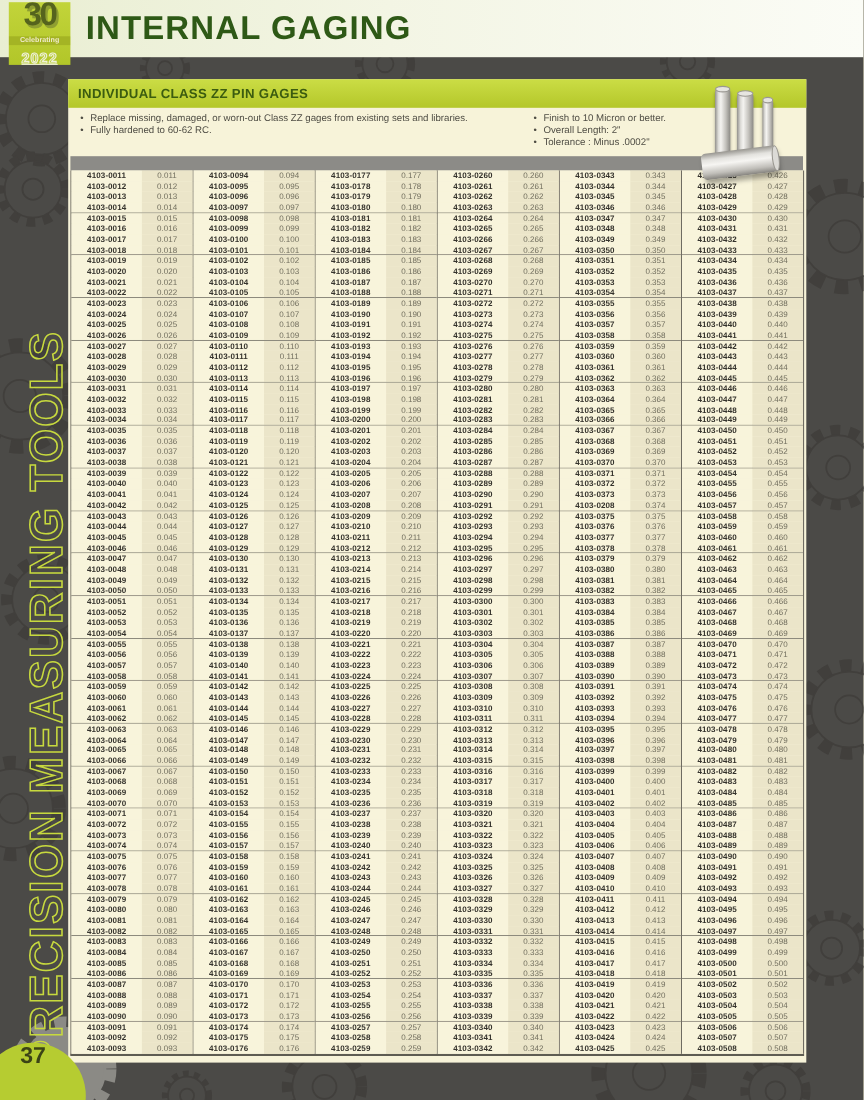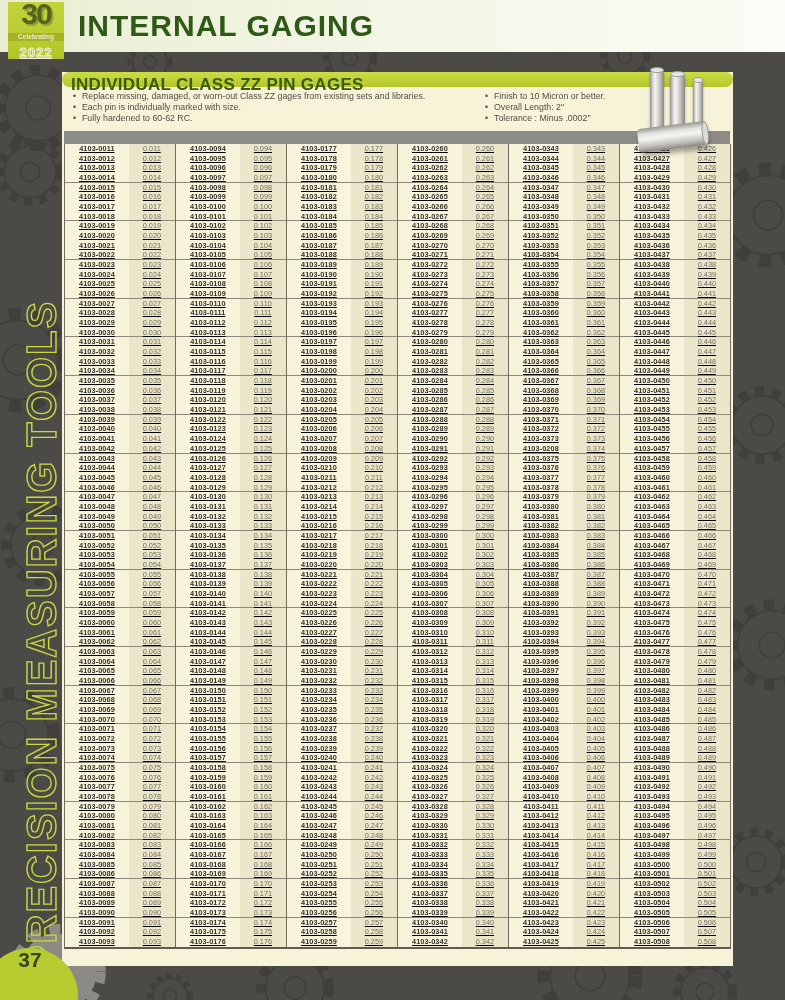--- a/index.html
+++ b/index.html
@@ -34,23 +34,23 @@
     letter-spacing:1px;
   }
   
   #sidebar-svg{position:absolute;left:16px;top:292px;width:54px;height:684px;z-index:1;}
   
   .panel{
     position:absolute;left:62px;top:72px;width:671px;height:894px;z-index:2;
     background:#f7f3d9;
   }
   .section-bar{
-    height:15px;line-height:26px;padding-left:9px;
+    height:26px;line-height:26px;padding-left:9px;
     background:linear-gradient(180deg,#cbdd45 0%,#b4c72a 100%);
-    font-size:17px;font-weight:800;color:#3b5c10;letter-spacing:.3px;border-radius:11px;
+    font-size:12px;font-weight:800;color:#3b5c10;letter-spacing:.3px;
   }
   .info{position:relative;height:44px;}
   .bullets{list-style:none;margin:0;padding:0;position:absolute;top:4px;
     font-size:8.8px;line-height:11px;color:#4f4d44;}
   .bullets li{padding-left:10px;position:relative;}
   .bullets li::before{content:"•";position:absolute;left:1px;top:0;color:#4f4d44;}
   .bullets.left{left:10px;width:400px;}
   .bullets.right{left:422px;width:170px;}
   
   .pins{position:absolute;right:15px;top:-20px;width:130px;height:96px;z-index:4;}
@@ -69,21 +69,21 @@
   .pin-h::after{content:"";position:absolute;right:-3px;top:0;width:7px;height:100%;
     border-radius:50%;background:#dcdbd6;border:1px solid #98968f;box-sizing:border-box;}
   
   .thead{display:flex;height:13px;margin-left:2px;width:666px;background:#8c8b87;}
   .hgroup{flex:1;display:flex;border-left:1px solid #7a7976;box-sizing:border-box;margin-top:39px;}
   .hgroup:first-child{border-left:none;}
   .hcell{font-size:8px;font-weight:bold;color:#f3efd5;line-height:13px;text-align:center;}
   .hcell.item{width:58%;}
   .hcell.size{width:42%;}
   .tbody{display:flex;margin-left:2px;width:666px;height:803px;
-    border-left:1px solid #6f6c62;border-bottom:2px solid #5e5c52;box-sizing:content-box;text-decoration:underline;}
+    border-left:1px solid #6f6c62;border-bottom:2px solid #5e5c52;box-sizing:content-box;}
   .col-group{flex:1;border-right:1px solid #6f6c62;box-sizing:border-box;}
   .trow{display:flex;height:9.675px;box-sizing:border-box;}
   .trow.group-end{border-bottom:1px solid #8d8a7d;}
   .cell{font-size:7.3px;line-height:9.5px;text-align:center;box-sizing:border-box;}
   .cell.item{width:58%;font-weight:bold;color:#34322c;background:#f8f4db;letter-spacing:.1px;}
   .cell.size{width:42%;color:#716e5e;background:#ebe5c9;}
   
   .badge{
     position:absolute;left:-18px;top:948px;width:96px;height:96px;border-radius:50%;
     background:#b6cc31;z-index:2;display:flex;justify-content:center;align-items:flex-start;
@@ -194,21 +194,20 @@
 </svg>
 
 <div class="panel">
   <div class="section-bar">
     <span>INDIVIDUAL CLASS ZZ PIN GAGES</span>
   </div>
 
   <div class="info">
     <ul class="bullets left">
         <li>Replace missing, damaged, or worn-out Class ZZ gages from existing sets and libraries.</li>
-        <li>Each pin is individually marked with size.</li>
         <li>Fully hardened to 60-62 RC.</li>
       </ul>
     <ul class="bullets right">
         <li>Finish to 10 Micron or better.</li>
         <li>Overall Length: 2"</li>
         <li>Tolerance : Minus .0002"</li>
       </ul>
     <div class="pins">
       <div class="pin-v" style="left:62px;top:3px;width:14px;height:64px;"></div>
       <div class="pin-v" style="left:82px;top:7px;width:15px;height:60px;"></div>

